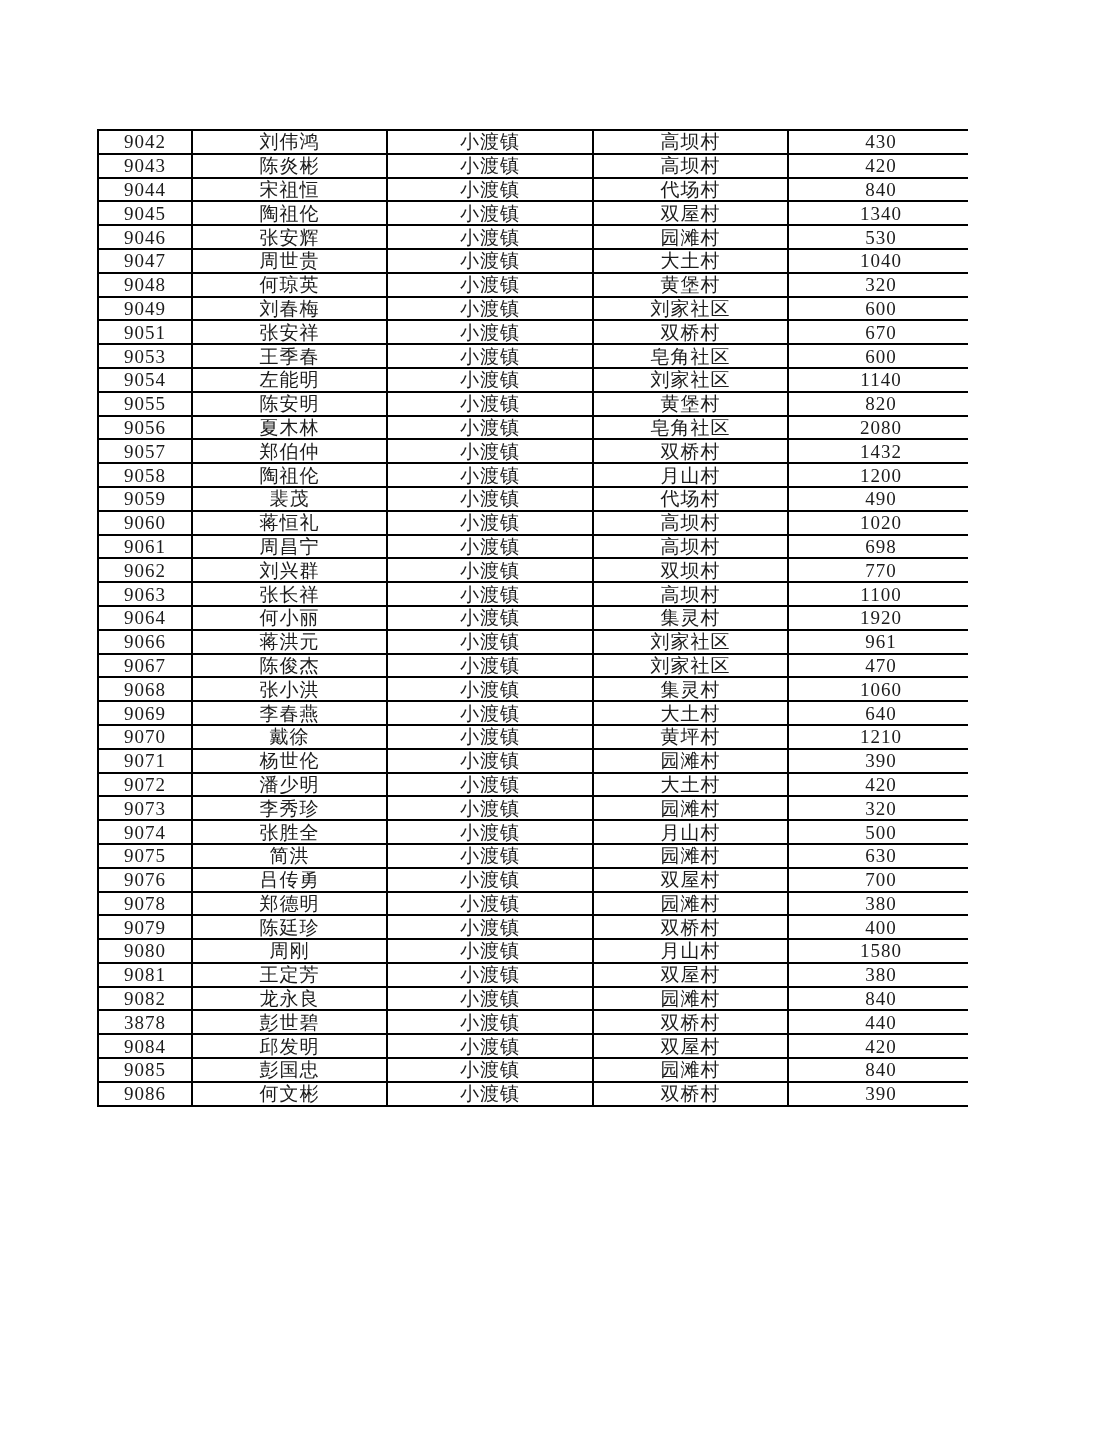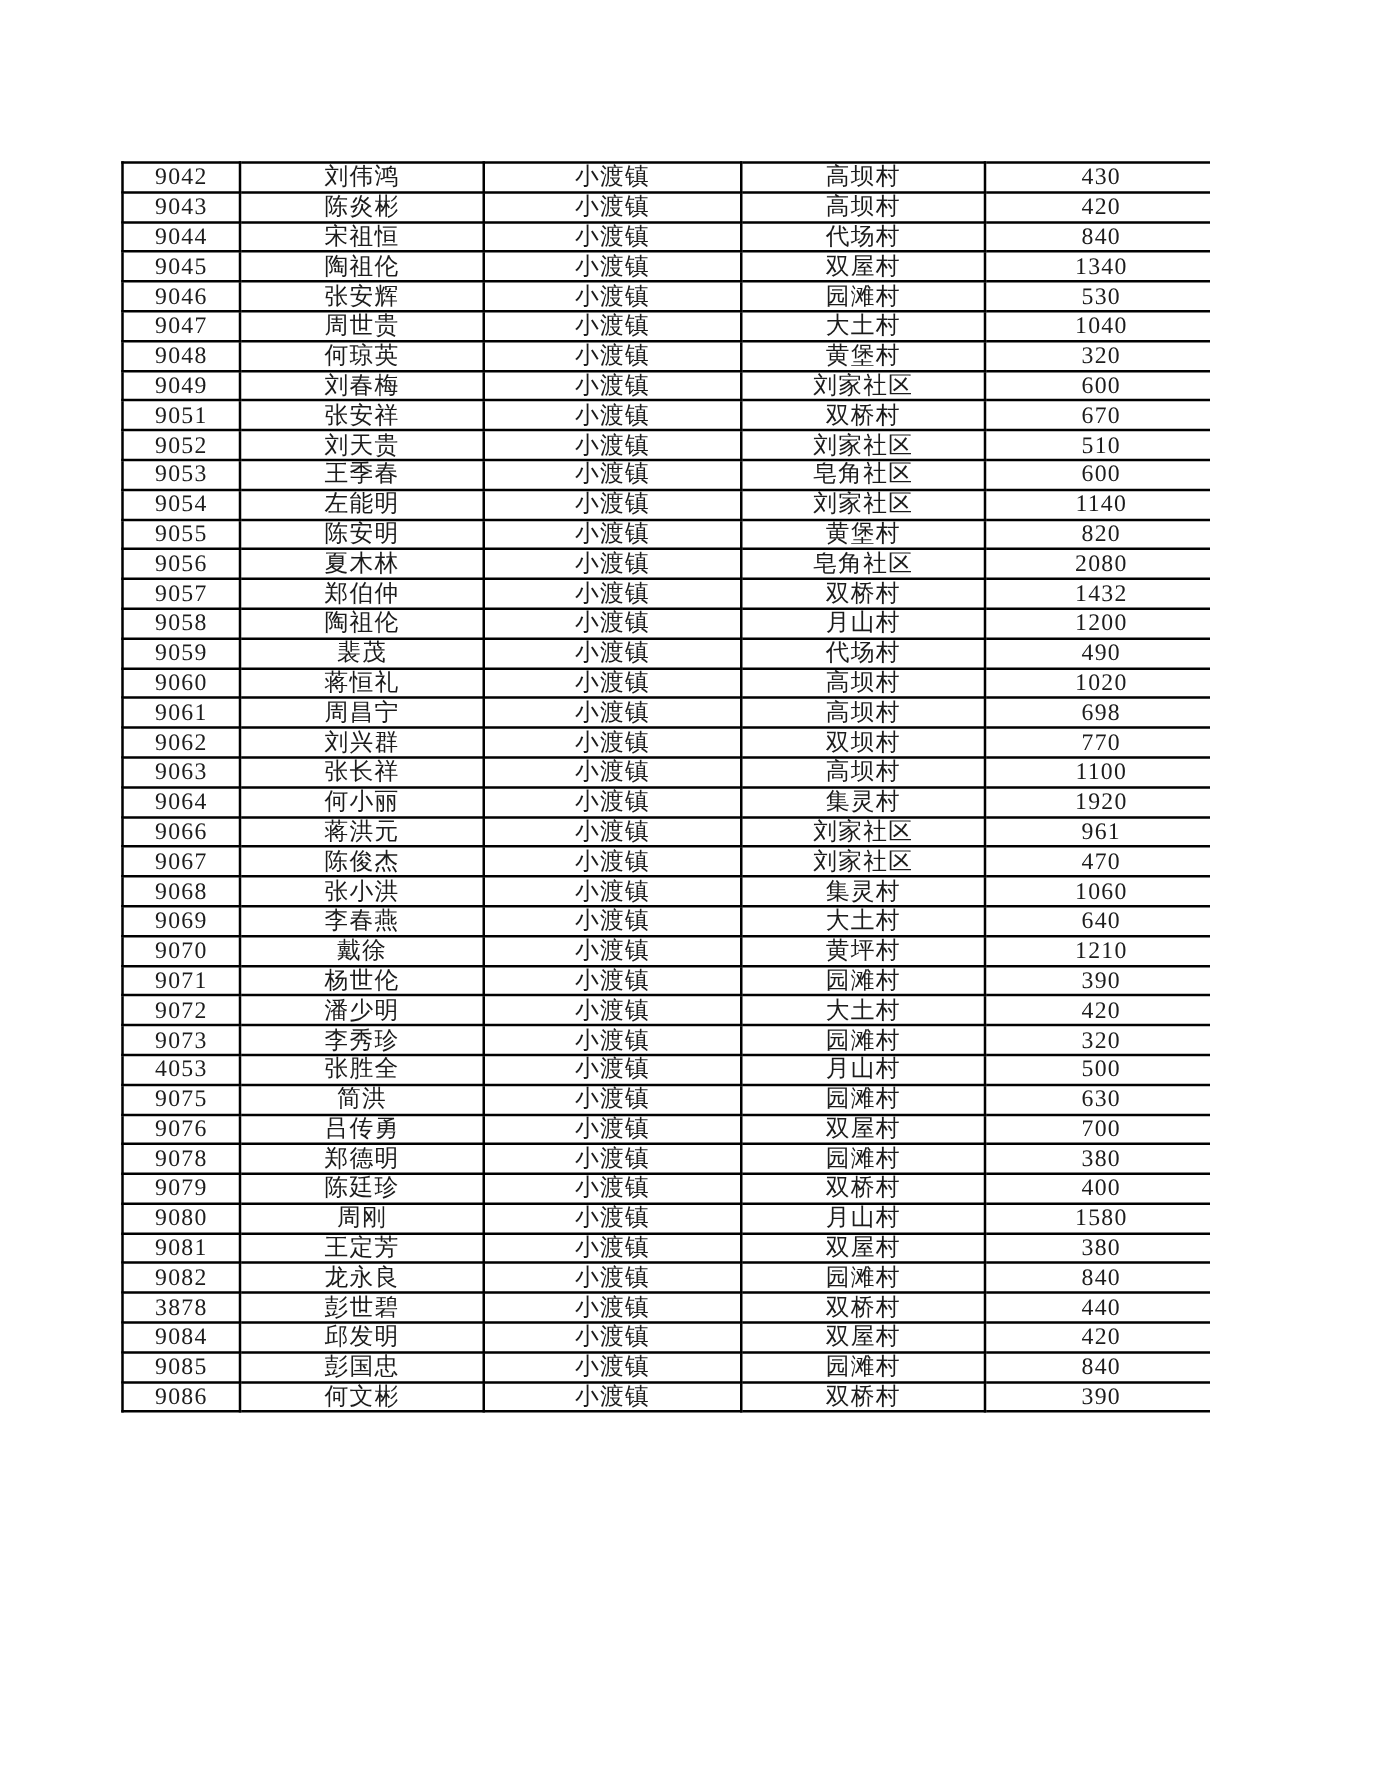--- a/index.html
+++ b/index.html
@@ -112,27 +112,20 @@
           <td>600</td>
         </tr>
         <tr>
           <td>9051</td>
           <td>张安祥</td>
           <td>小渡镇</td>
           <td>双桥村</td>
           <td>670</td>
         </tr>
         <tr>
-          <td>9052</td>
-          <td>刘天贵</td>
-          <td>小渡镇</td>
-          <td>刘家社区</td>
-          <td>510</td>
-        </tr>
-        <tr>
           <td>9053</td>
           <td>王季春</td>
           <td>小渡镇</td>
           <td>皂角社区</td>
           <td>600</td>
         </tr>
         <tr>
           <td>9054</td>
           <td>左能明</td>
           <td>小渡镇</td>
@@ -259,21 +252,21 @@
           <td>420</td>
         </tr>
         <tr>
           <td>9073</td>
           <td>李秀珍</td>
           <td>小渡镇</td>
           <td>园滩村</td>
           <td>320</td>
         </tr>
         <tr>
-          <td>4053</td>
+          <td>9074</td>
           <td>张胜全</td>
           <td>小渡镇</td>
           <td>月山村</td>
           <td>500</td>
         </tr>
         <tr>
           <td>9075</td>
           <td>简洪</td>
           <td>小渡镇</td>
           <td>园滩村</td>

